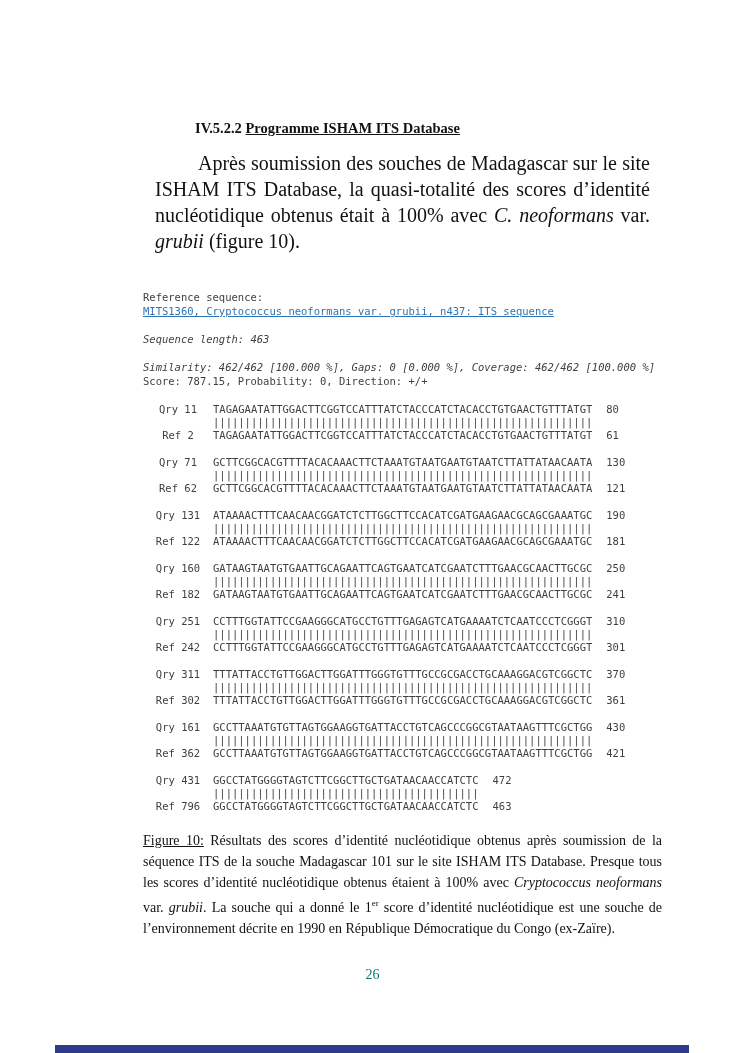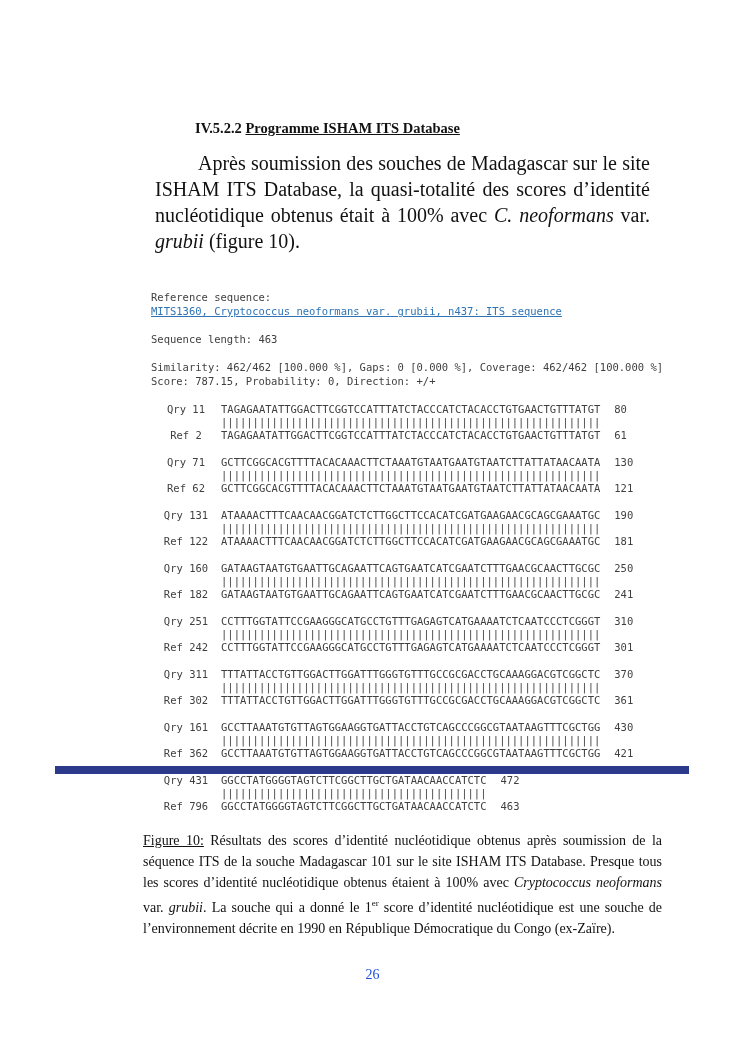--- a/index.html
+++ b/index.html
@@ -1,51 +1,51 @@
 <!DOCTYPE html>
 <html style="--body-text: #111111; --mono-text: #3f3f3f; --link: #2e74b5; --bottom-bar: #2d3a8c;"><head>
 <meta charset="utf-8">
 <style>
   html,body{margin:0;padding:0;background:#ffffff;}
   body{
     width:745px;height:1053px;position:relative;overflow:hidden;
     font-family:"Liberation Serif", serif;color:var(--body-text,#111111);
   }
   .page{
-    box-sizing:border-box;width:745px;height:774px;
+    box-sizing:border-box;width:745px;height:1053px;
     padding:118px 83px 0 143px;position:relative;
   }
   .underline{text-decoration:underline;}
   .heading{
     margin:0 0 10px 52px;font-size:14.5px;font-weight:bold;line-height:20px;
   }
   .body-text{
     margin:12px;font-size:20px;line-height:26px;text-align:justify;text-indent:43px;
   }
   .mono-block{
-    margin:36px 0 0 8px;
+    margin:36px 0 0 0;
     font-family:"DejaVu Sans Mono", monospace;
     font-size:10.5px;line-height:14px;color:var(--mono-text,#3f3f3f);
     white-space:nowrap;
   }
   .mono-line{white-space:pre;}
-  .gap-above{margin-top:14px;}
+  .gap-above{margin-top:14px;font-style:italic;}
   .ref-link{color:var(--link,#2e74b5);text-decoration:underline;cursor:pointer;}
   .align-wrap{margin-top:15px;}
   .align-block{margin-bottom:14px;}
   .align-line{white-space:pre;line-height:13px;}
   .lbl{display:inline-block;width:70px;text-align:center;}
   .num{margin-left:14px;}
   .caption{
     margin:17px 0 0 0;font-size:14px;line-height:21px;text-align:justify;
   }
   .caption sup{font-size:9px;}
   .page-number{
     position:absolute;left:0;right:0;top:967px;text-align:center;
-    font-size:14px;color:#1d4ed8;
+    font-size:14px;color:#0f766e;
   }
   .bottom-bar{
     position:absolute;bottom:0;left:55px;width:634px;height:8px;
     background:var(--bottom-bar,#2d3a8c);
   }
 </style>
 </head>
 <body>
 
 <div class="page">

